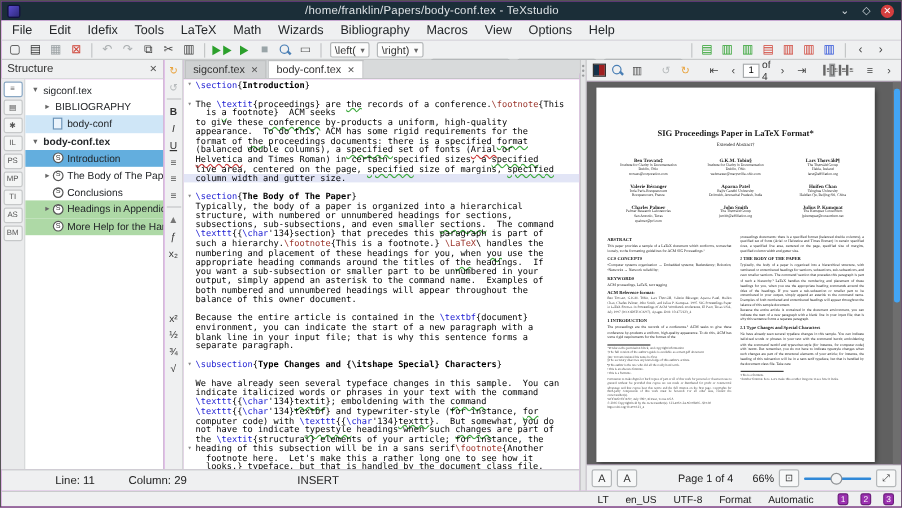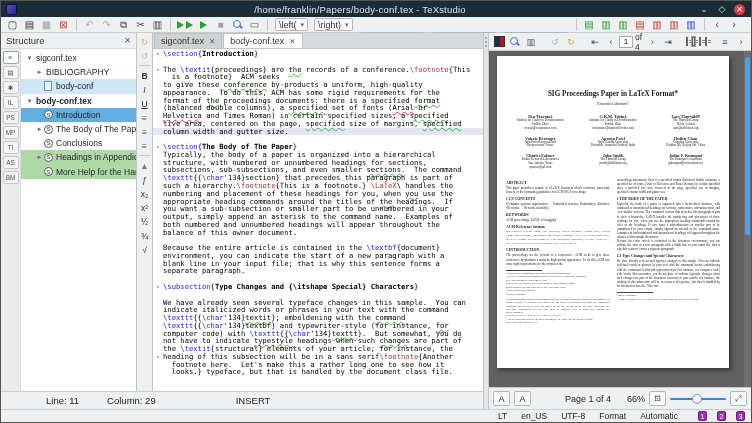--- a/index.html
+++ b/index.html
@@ -85,21 +85,21 @@
   .line .lt{flex:1;white-space:pre;}
   .line.hl{background:#e2e5f6;}
   .k{color:#1a1ad2;}
   .f{color:#9b342b;}
   .b{font-weight:bold;}
   .g{text-decoration:underline wavy #3faa3f 1px;text-underline-offset:1px;}
   .r{text-decoration:underline wavy #d04040 1px;text-underline-offset:1px;}
   
   .statusline{height:18px;background:#eff0f1;border-top:1px solid #c9cbcc;display:flex;
               align-items:center;font-size:9.5px;color:#222;padding-left:45px;gap:28px;}
-  .statusline .mode{margin-left:28px;padding-left:24px;}
+  .statusline .mode{margin-left:40px;padding-left:24px;}
   
   .splitter{width:6px;background:#e4e5e6;border-left:1px solid #c2c4c5;border-right:1px solid #c2c4c5;
             display:flex;flex-direction:column;align-items:center;justify-content:flex-start;padding-top:4px;gap:2px;}
   .splitter i{width:2px;height:2px;background:#9a9c9e;border-radius:50%;}
   
   .pdfcol{flex:1;display:flex;flex-direction:column;min-width:0;min-height:0;}
   .pdftoolbar{height:18px;background:#eff0f1;border-bottom:1px solid #c9cbcc;display:flex;
               align-items:center;padding:0 2px;font-size:9px;color:#444;}
   .pbtn{min-width:14px;height:14px;display:inline-flex;align-items:center;justify-content:center;
         font-size:9px;margin:0 1px;}
@@ -156,20 +156,34 @@
   <div class="titlebar">
     <span class="appicon"></span>
     <span class="titletext">/home/franklin/Papers/body-conf.tex - TeXstudio</span>
     <span class="winbtns">
       <span class="wbtn">⌄</span>
       <span class="wbtn">◇</span>
       <span class="wbtn close">✕</span>
     </span>
   </div>
 
+  <div class="menubar" id="menubar">
+      <div class="menu-item">File</div>
+      <div class="menu-item">Edit</div>
+      <div class="menu-item">Idefix</div>
+      <div class="menu-item">Tools</div>
+      <div class="menu-item">LaTeX</div>
+      <div class="menu-item">Math</div>
+      <div class="menu-item">Wizards</div>
+      <div class="menu-item">Bibliography</div>
+      <div class="menu-item">Macros</div>
+      <div class="menu-item">View</div>
+      <div class="menu-item">Options</div>
+      <div class="menu-item">Help</div>
+    </div>
 
   <div class="toolbar" id="maintoolbar">
       <span class="tbtn" style="color: rgb(51, 51, 51);">▢</span>
       <span class="tbtn" style="color: rgb(51, 51, 51);">▤</span>
       <span class="tbtn" style="color: rgb(154, 160, 163);">▦</span>
       <span class="tbtn" style="color: rgb(207, 66, 54);">⊠</span>
       <span class="sep"></span>
       <span class="tbtn" style="color: rgb(169, 173, 175);">↶</span>
       <span class="tbtn" style="color: rgb(169, 173, 175);">↷</span>
       <span class="tbtn" style="color: rgb(68, 68, 68);">⧉</span>
@@ -297,21 +311,21 @@
             <div class="fbtn" style="color: rgb(51, 51, 51); font-weight: bold;">B</div>
             <div class="fbtn" style="color: rgb(51, 51, 51); font-style: italic;">I</div>
             <div class="fbtn" style="color: rgb(51, 51, 51); text-decoration: underline;">U</div>
             <div class="fbtn" style="color: rgb(85, 85, 85);">≡</div>
             <div class="fbtn" style="color: rgb(85, 85, 85);">≡</div>
             <div class="fbtn" style="color: rgb(85, 85, 85);">≡</div>
             <div class="fsep"></div>
             <div class="fbtn" style="color: rgb(119, 119, 119);">▲</div>
             <div class="fbtn" style="color: rgb(51, 51, 51);">ƒ</div>
             <div class="fbtn" style="color: rgb(51, 51, 51);">x₂</div>
-            <div class="fbtn" style="color: rgb(51, 51, 51);">x²</div>
+            <div class="fbtn" style="color: rgb(51, 51, 51); margin-top: 40px;">x²</div>
             <div class="fbtn" style="color: rgb(51, 51, 51);">½</div>
             <div class="fbtn" style="color: rgb(51, 51, 51);">¾</div>
             <div class="fbtn" style="color: rgb(51, 51, 51);">√</div>
           </div>
 
         <div class="editorcol">
           <div class="tabbar" id="tabbar">
               <div class="tab">
                 <span class="tab-label">sigconf.tex</span>
                 <span class="x">✕</span>

